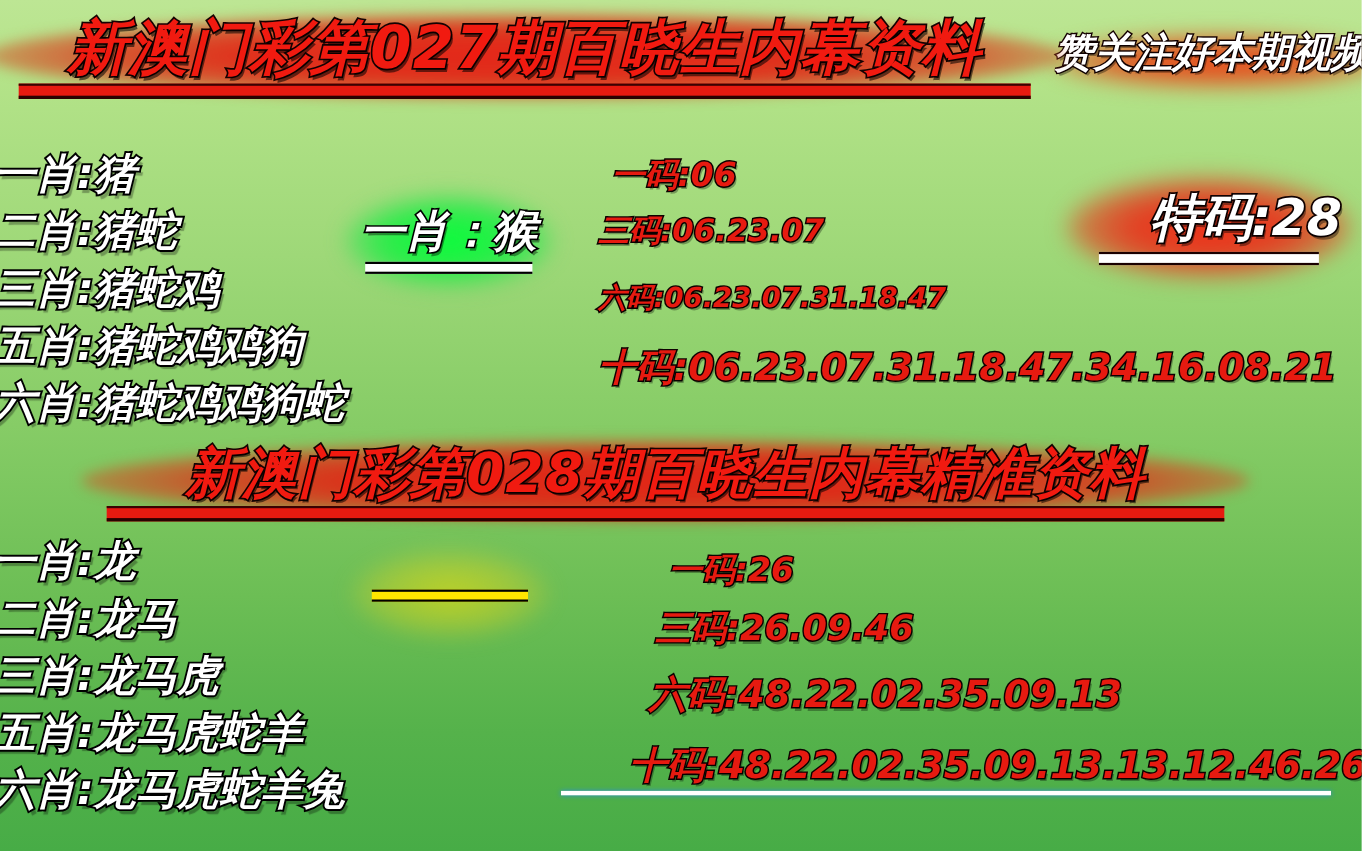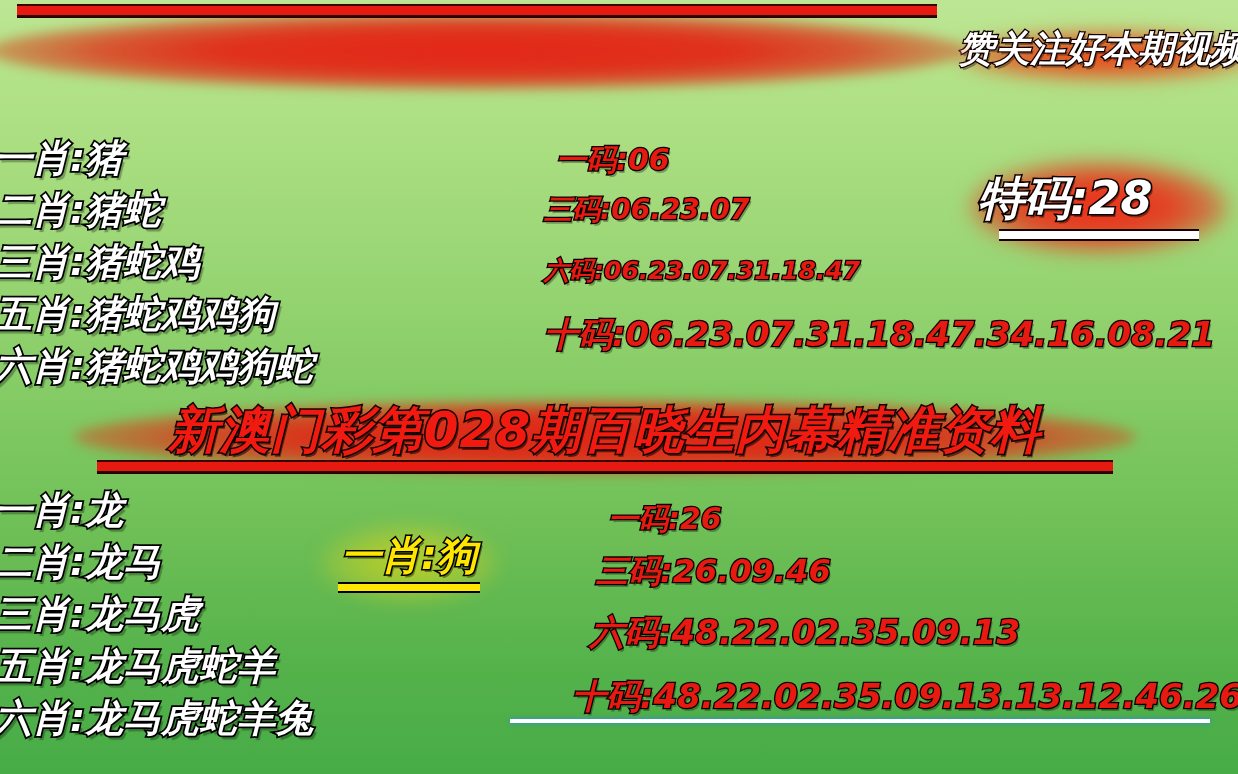--- a/index.html
+++ b/index.html
@@ -153,21 +153,21 @@
     color: #e61a10;
     -webkit-text-stroke: 2.6px #0d0000;
     paint-order: stroke fill;
     text-shadow: 2px 3px 0 rgba(0,0,0,0.30);
     letter-spacing: 0px;
   }
 
   
   .special-box {
     position: absolute;
-    text-align: left;
+    text-align: right;
     white-space: nowrap;
   }
   .special-glow {
     position: absolute;
     left: 50%;
     top: 50%;
     transform: translate(-50%, -50%);
     border-radius: 50%;
     filter: blur(10px);
     background: radial-gradient(ellipse at center,
@@ -264,31 +264,37 @@
 
 <div id="stage">
 
   <div id="promo" style="left:958px; top:28px; width:300px; height:56px;">
     <div class="promo-glow" style="width:306px; height:50px;"></div>
     <span class="promo-text">赞关注好本期视频</span>
   </div>
 
   <div class="title-band" style="top:8px; left:-142px; width:1238px;">
     <div class="title-glow" style="width:980px; height:78px; top:4px;"></div>
+    <span class="title-text" style="font-size:54px; line-height:72px;">新澳门彩第027期百晓生内幕资料</span>
     <div class="title-rule" style="width:920px; top:-6px;"></div>
   </div>
 
   <div class="zodiac-list" style="left:-6px; top:132px;">
     <div class="zodiac-row">一肖:猪</div>
     <div class="zodiac-row">二肖:猪蛇</div>
     <div class="zodiac-row">三肖:猪蛇鸡</div>
     <div class="zodiac-row">五肖:猪蛇鸡鸡狗</div>
     <div class="zodiac-row">六肖:猪蛇鸡鸡狗蛇</div>
   </div>
 
+  <div class="pick-box" style="left:318px; top:188px; width:180px;">
+    <div class="pick-glow green" style="width:190px; height:86px;"></div>
+    <span class="pick-text white">一肖：猴</span>
+    <div class="pick-rule white" style="width:152px;"></div>
+  </div>
 
   <div class="code-lines" style="left:556px; top:136px;">
     <div class="code-row" style="font-size:30px; line-height:48px;font-style:italic;">一码:06</div>
     <div class="code-row" style="font-size:28px; line-height:52px; margin-left:-12px;">三码:06.23.07</div>
     <div class="code-row" style="font-size:25px; line-height:70px; margin-left:-12px;font-style:italic;">六码:06.23.07.31.18.47</div>
     <div class="code-row" style="font-size:34px; line-height:56px; margin-left:-12px;">十码:06.23.07.31.18.47.34.16.08.21</div>
   </div>
 
   <div class="special-box" style="left:978px; top:172px; width:242px;">
     <div class="special-glow" style="width:258px; height:92px;"></div>
@@ -305,21 +311,20 @@
   <div class="zodiac-list" style="left:-6px; top:484px;">
     <div class="zodiac-row">一肖:龙</div>
     <div class="zodiac-row">二肖:龙马</div>
     <div class="zodiac-row">三肖:龙马虎</div>
     <div class="zodiac-row">五肖:龙马虎蛇羊</div>
     <div class="zodiac-row">六肖:龙马虎蛇羊兔</div>
   </div>
 
   <div class="pick-box" style="left:324px; top:532px; width:170px;">
     <div class="pick-glow yellow" style="width:180px; height:80px;"></div>
-    <span class="pick-text yellow">一肖:狗</span>
     <div class="pick-rule yellow" style="width:142px;"></div>
   </div>
 
   <div class="code-lines" style="left:608px; top:494px;">
     <div class="code-row" style="font-size:30px; line-height:50px;">一码:26</div>
     <div class="code-row" style="font-size:32px; line-height:54px; margin-left:-12px;">三码:26.09.46</div>
     <div class="code-row" style="font-size:34px; line-height:68px; margin-left:-18px;">六码:48.22.02.35.09.13</div>
     <div class="code-row" style="font-size:34px; line-height:60px; margin-left:-36px;">十码:48.22.02.35.09.13.13.12.46.26.03</div>
   </div>
 

